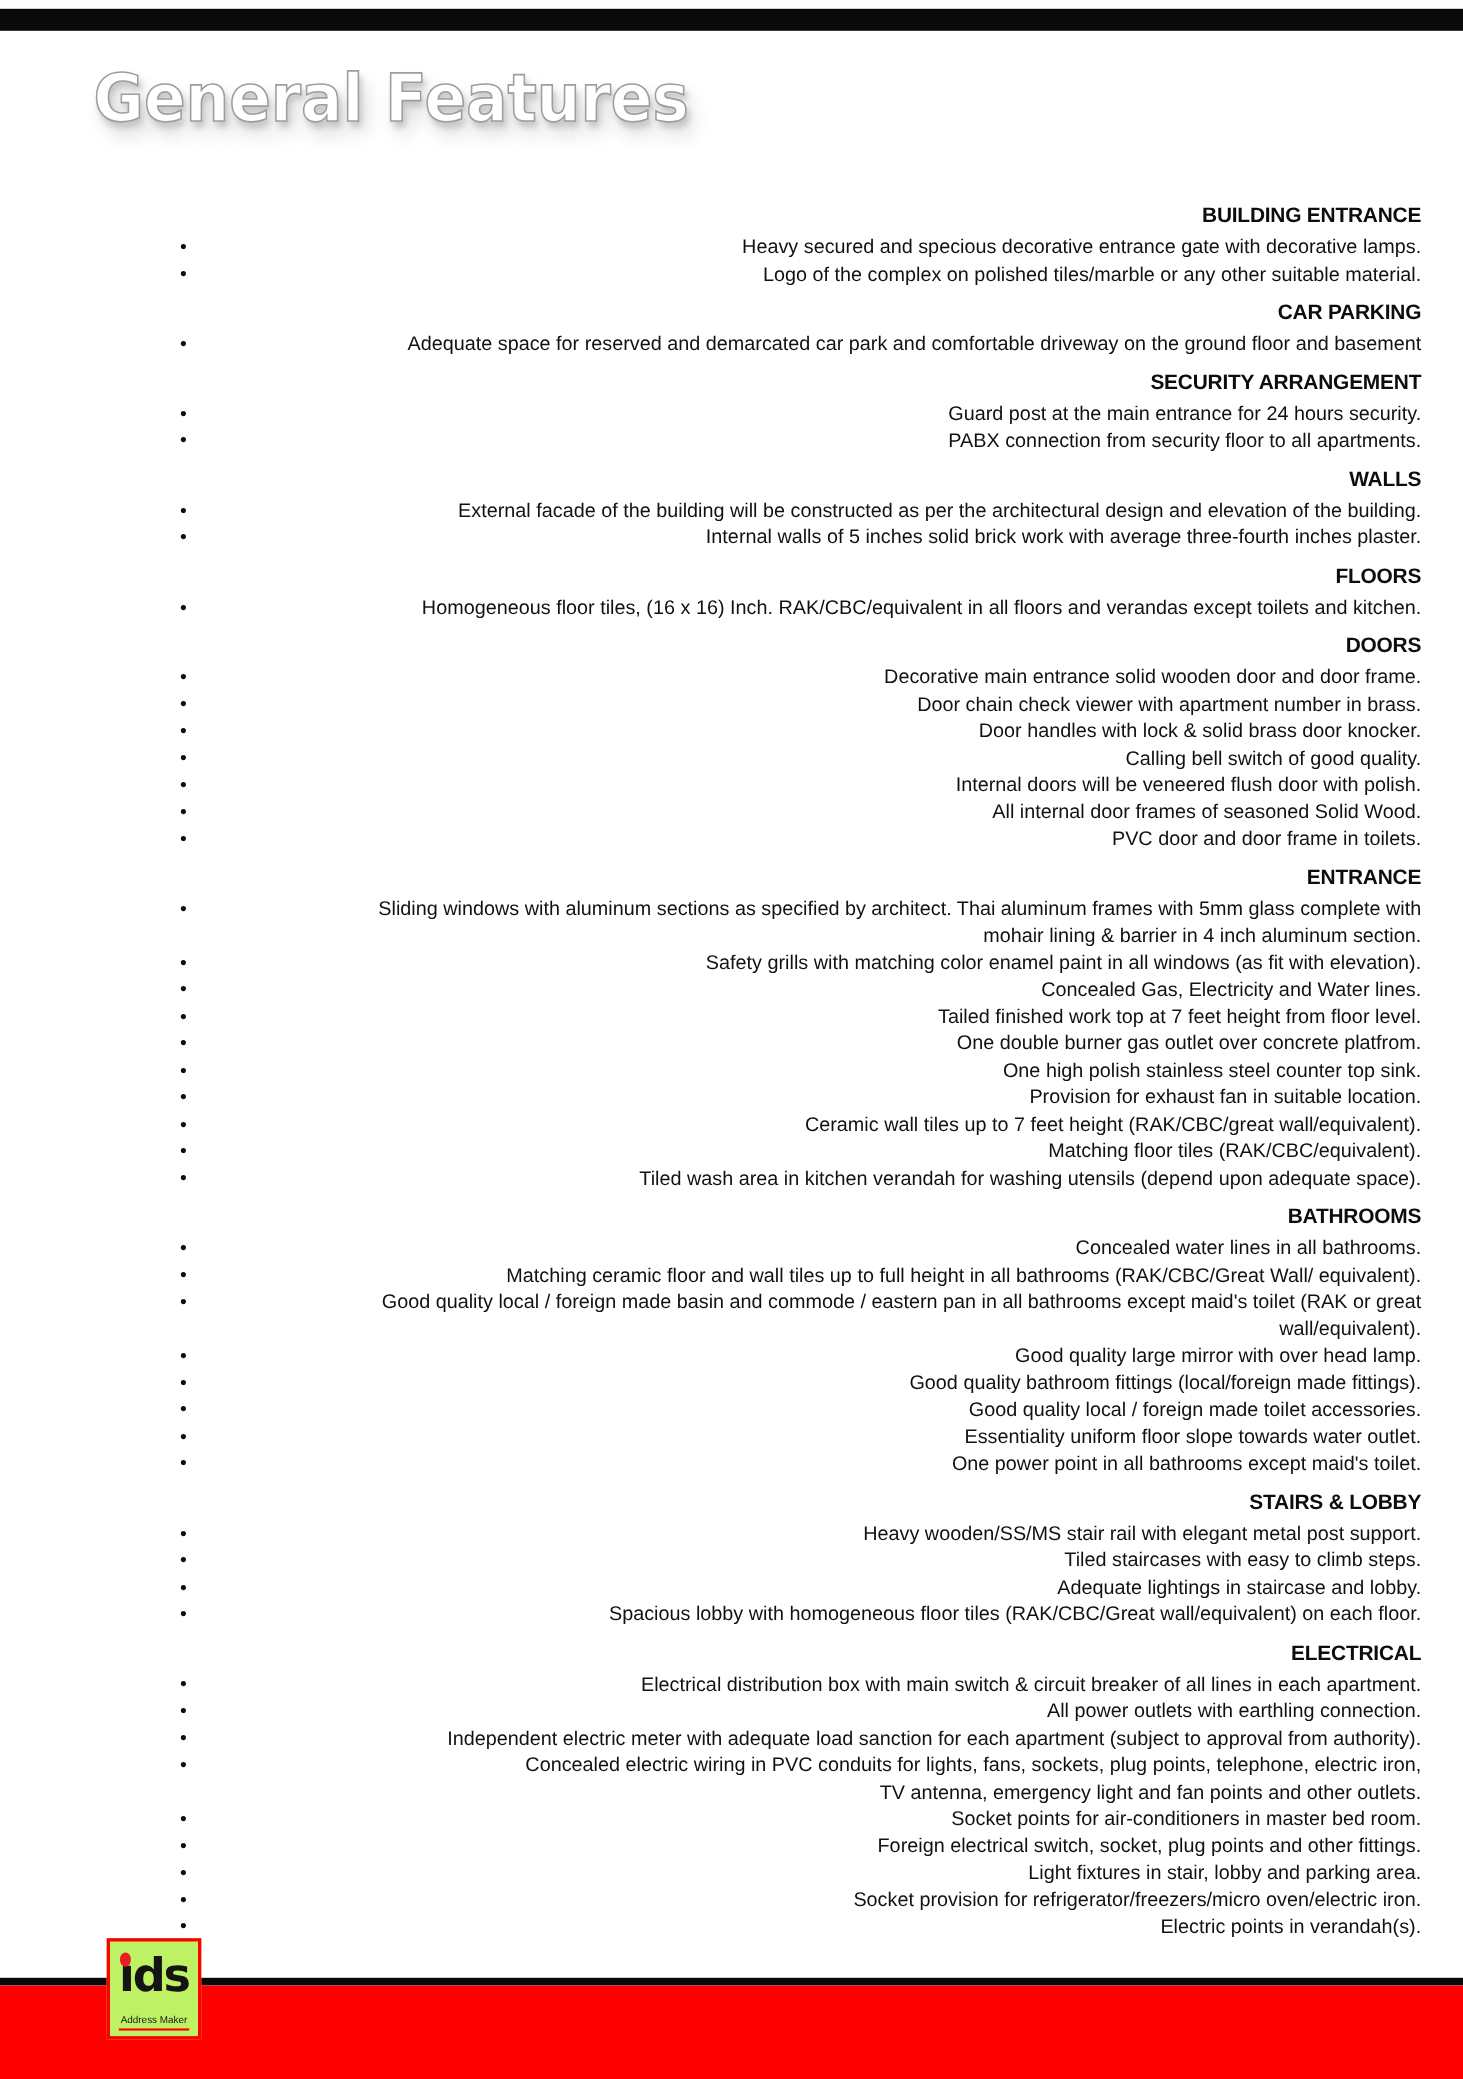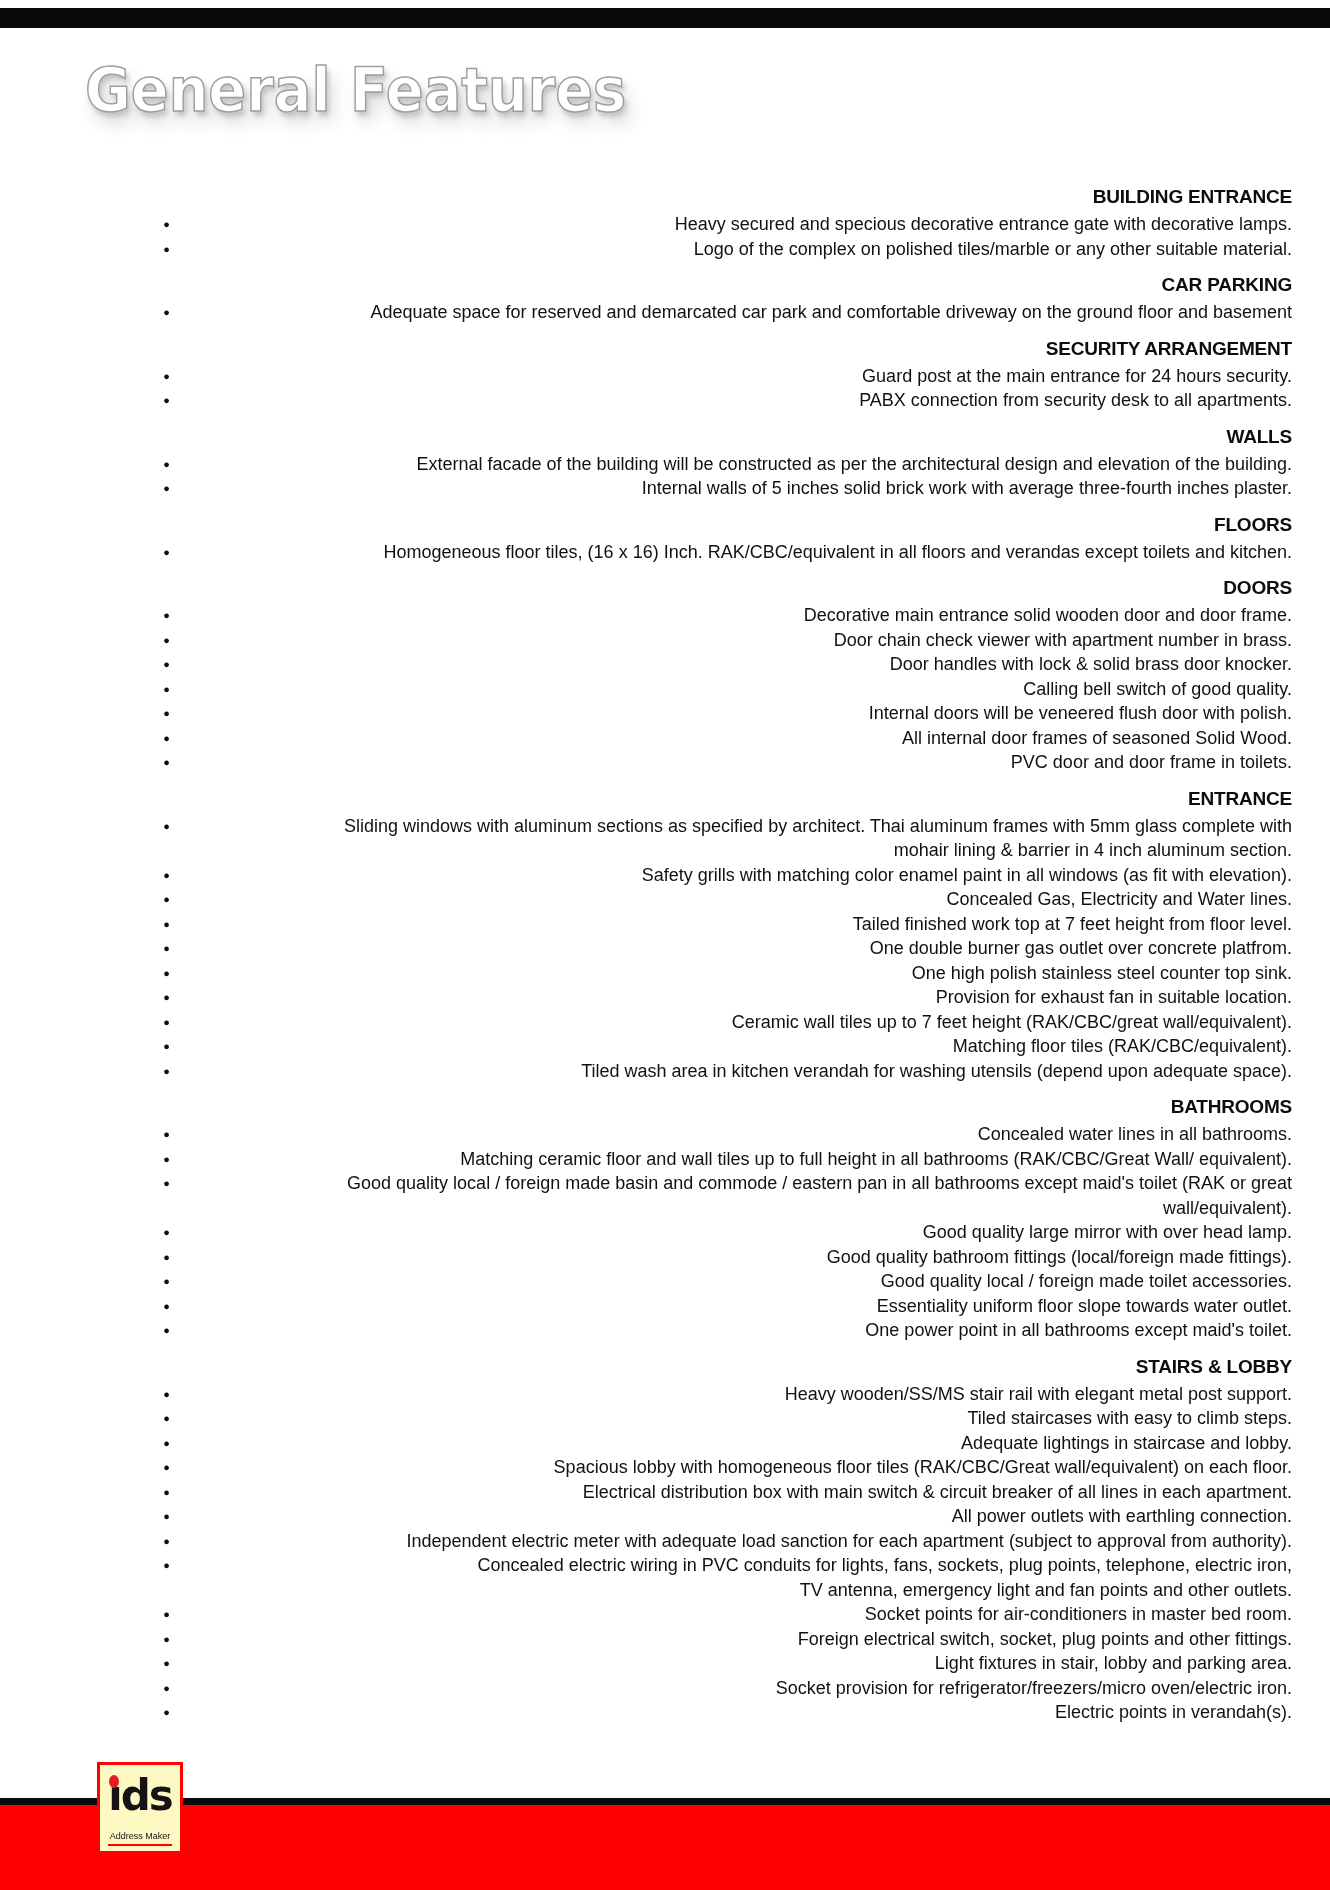--- a/index.html
+++ b/index.html
@@ -90,21 +90,21 @@
     position: absolute;
     left: 0; top: 1805px;
     width: 100%; height: 85px;
     background: var(--accent-red, #fe0000);
     z-index: 1;
   }
   .logo-box {
     position: absolute;
     left: 97px; top: 1762px;
     width: 86px; height: 92px;
-    background: #fef9c3;
+    background: #bef264;
     border: 3px solid var(--accent-red, #fe0000);
     box-sizing: border-box;
     display: flex;
     flex-direction: column;
     align-items: center;
     justify-content: flex-end;
     padding-bottom: 5px;
     z-index: 2;
   }
   .logo-word {
@@ -171,21 +171,21 @@
   <section class="feature-section">
     <h2 class="section-heading">SECURITY ARRANGEMENT</h2>
     <ul class="bullet-list">
   <li class="bullet-item">
     <span class="bullet">●</span>
     <span class="bullet-text">Guard post at the main entrance for 24 hours security.</span>
   </li>
 
   <li class="bullet-item">
     <span class="bullet">●</span>
-    <span class="bullet-text">PABX connection from security desk to all apartments.</span>
+    <span class="bullet-text">PABX connection from security floor to all apartments.</span>
   </li>
 </ul>
   </section>
 
   <section class="feature-section">
     <h2 class="section-heading">WALLS</h2>
     <ul class="bullet-list">
   <li class="bullet-item">
     <span class="bullet">●</span>
     <span class="bullet-text">External facade of the building will be constructed as per the architectural design and elevation of the building.</span>
@@ -373,20 +373,21 @@
   </li>
 
   <li class="bullet-item">
     <span class="bullet">●</span>
     <span class="bullet-text">Spacious lobby with homogeneous floor tiles (RAK/CBC/Great wall/equivalent) on each floor.</span>
   </li>
 </ul>
   </section>
 
   <section class="feature-section">
+    <h2 class="section-heading">ELECTRICAL</h2>
     <ul class="bullet-list">
   <li class="bullet-item">
     <span class="bullet">●</span>
     <span class="bullet-text">Electrical distribution box with main switch &amp; circuit breaker of all lines in each apartment.</span>
   </li>
 
   <li class="bullet-item">
     <span class="bullet">●</span>
     <span class="bullet-text">All power outlets with earthling connection.</span>
   </li>

